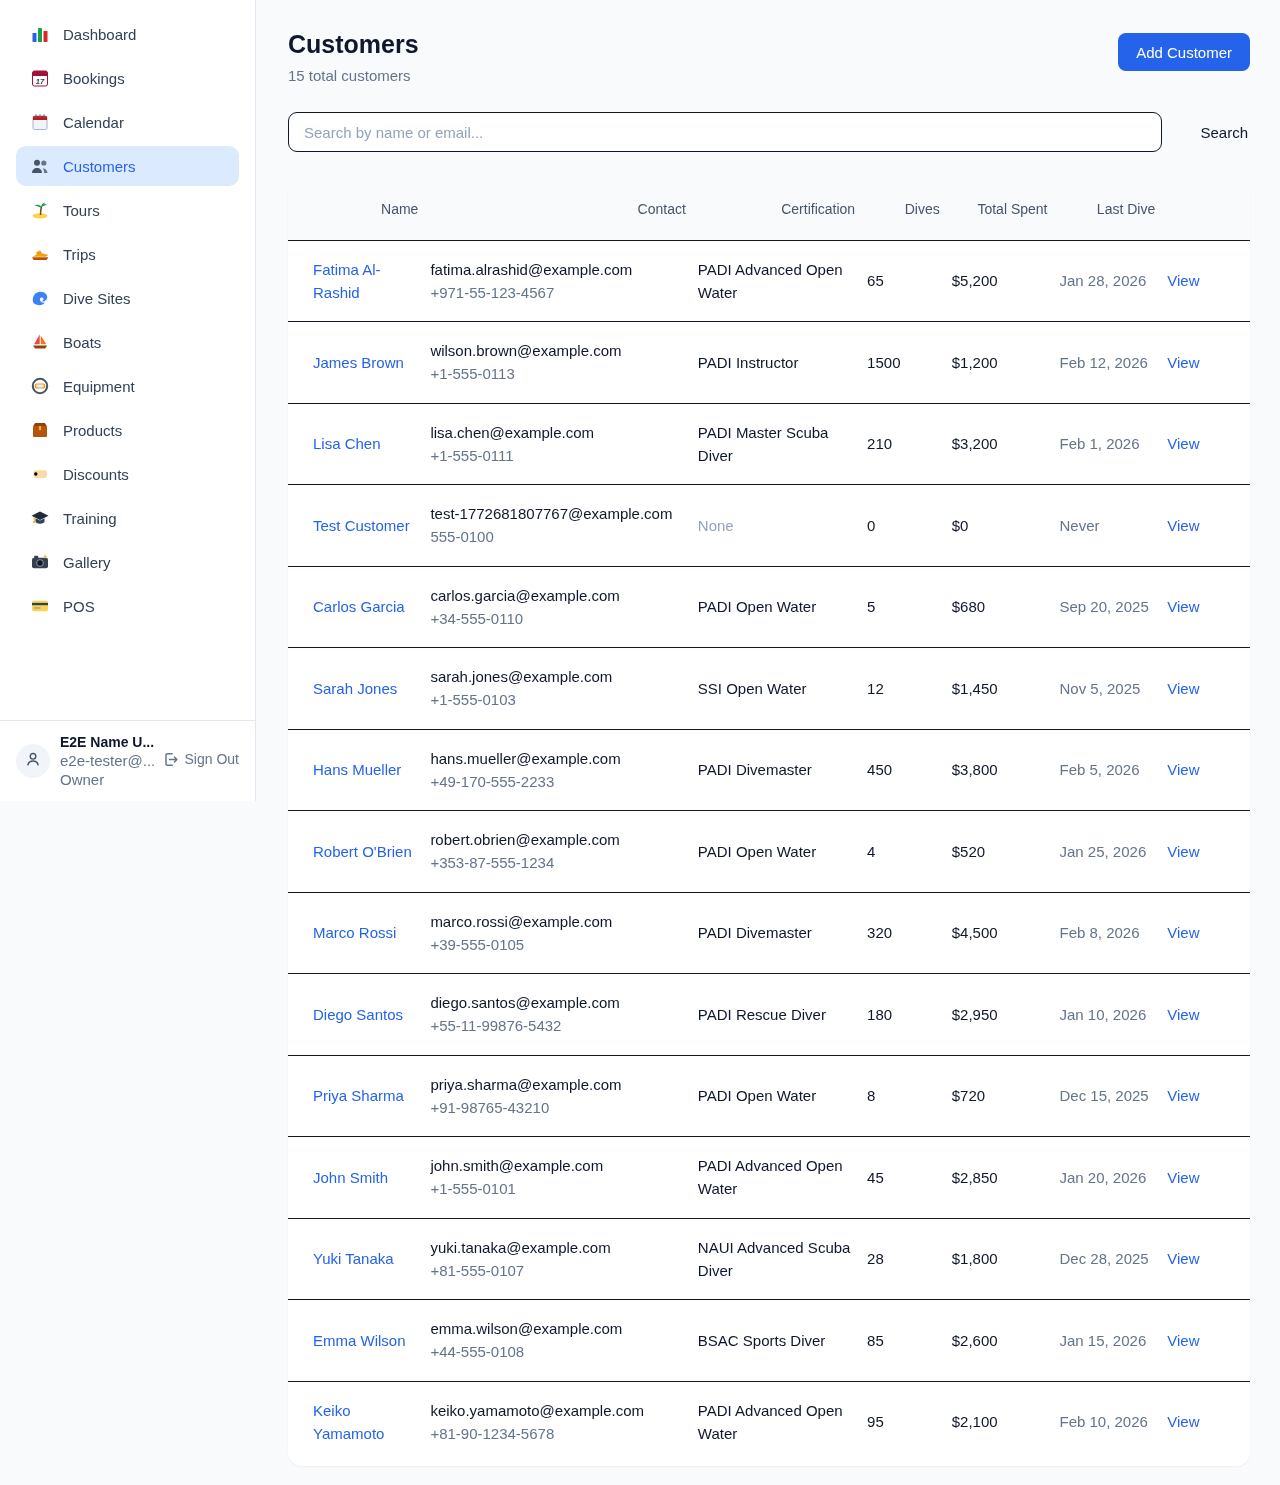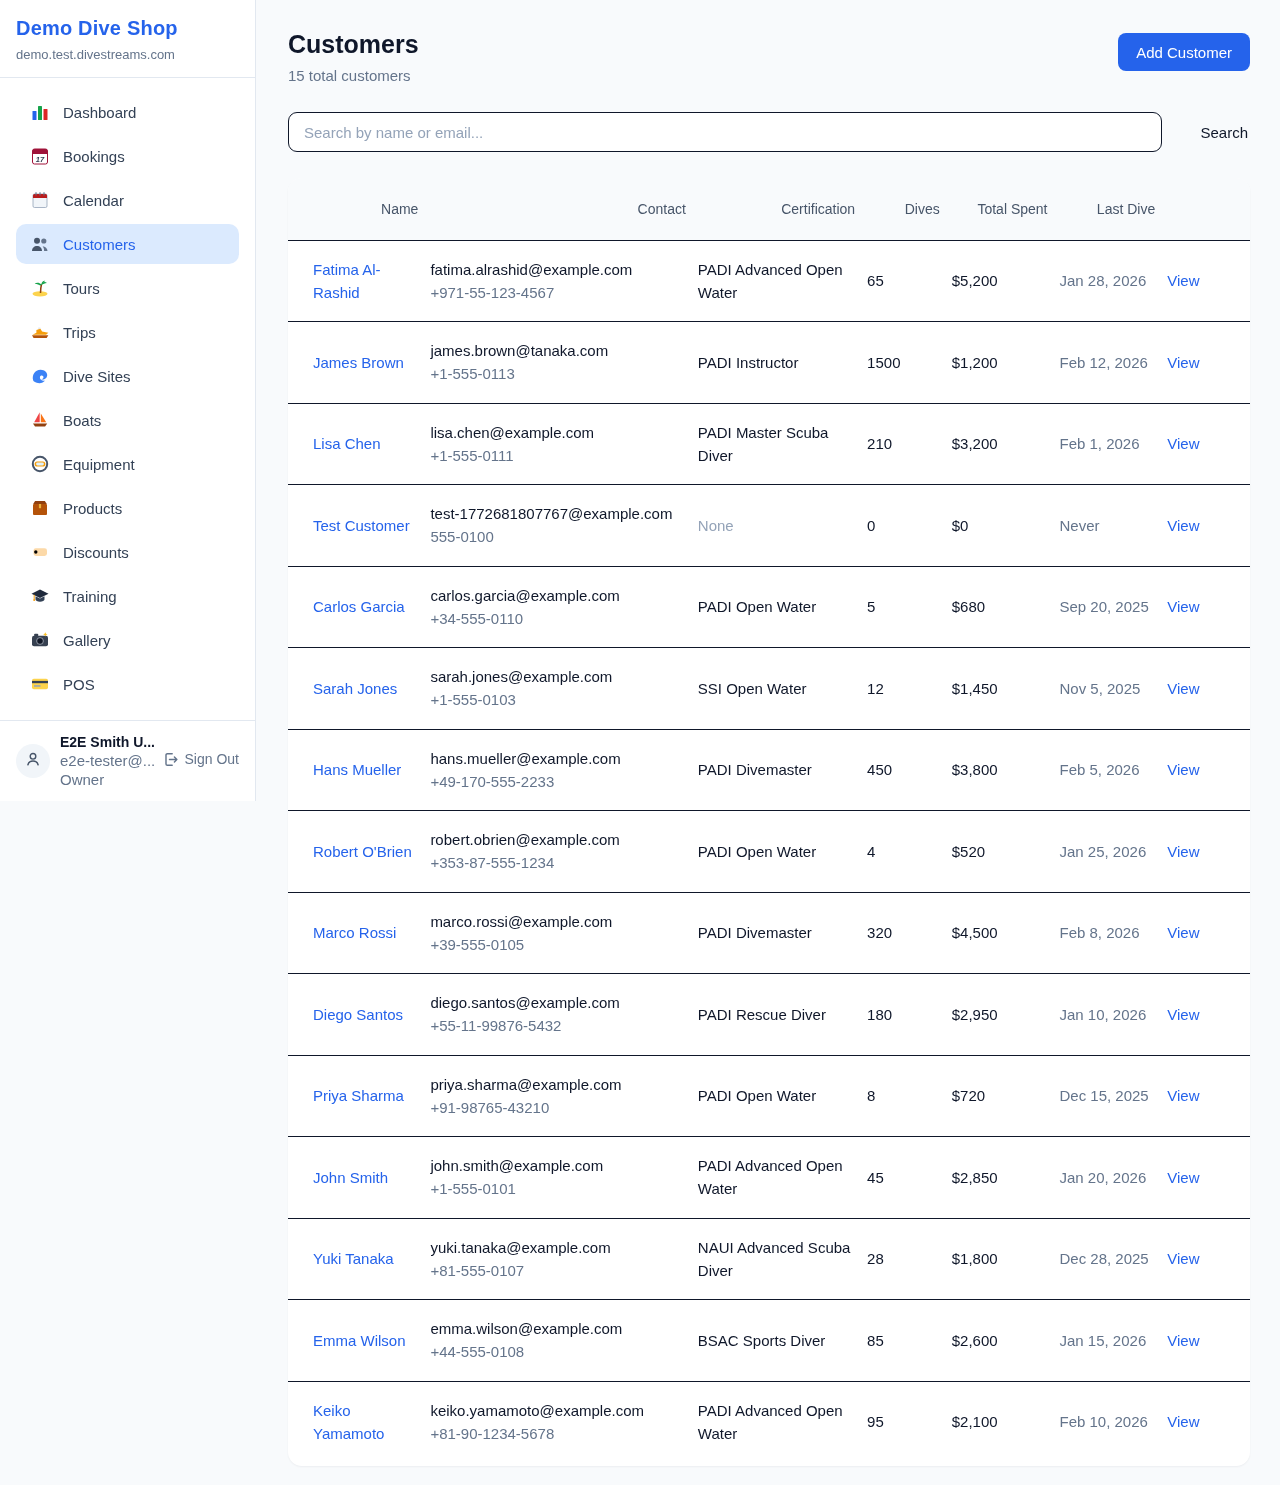--- a/index.html
+++ b/index.html
@@ -88,24 +88,20 @@
   .cert { color:#0f172a; }
   .cert.muted { color:#94a3b8; }
   .dives, .spent { color:#0f172a; }
   .last { color:#64748b; }
   .c-view a { color:#2563eb; text-decoration:none; cursor:pointer; }
 </style>
 </head>
 <body>
 
 <aside class="sidebar">
-  <div class="brand">
-    <div class="brand-title">Demo Dive Shop</div>
-    <div class="brand-domain">demo.test.divestreams.com</div>
-  </div>
   <nav class="nav">
       <div class="nav-item">
         <span class="nav-icon">
           <svg viewBox="0 0 20 20">
             <rect x="2.5" y="9" width="4" height="9" rx=".6" fill="#2563eb"></rect>
             <rect x="8" y="4" width="4" height="14" rx=".6" fill="#16a34a"></rect>
             <rect x="13.5" y="7" width="4" height="11" rx=".6" fill="#dc2626"></rect>
           </svg>
         </span>
         <span>Dashboard</span>
@@ -242,21 +238,21 @@
       </div>
     </nav>
   <div class="side-footer">
     <span class="avatar">
         <span id="avatar-icon"><svg viewBox="0 0 20 20" fill="none" stroke="#475569" stroke-width="1.4">
             <circle cx="10" cy="7.3" r="2.8"></circle>
             <path d="M4.7 16.4c.6-2.9 2.7-4.4 5.3-4.4s4.7 1.5 5.3 4.4"></path>
           </svg></span>
       </span>
     <div class="user-block">
-      <div class="user-name">E2E Smith U...</div>
+      <div class="user-name">E2E Name U...</div>
       <div class="user-email">e2e-tester@...</div>
       <div class="user-role">Owner</div>
     </div>
     <button class="signout">
       <span id="signout-icon"><svg viewBox="0 0 20 20" fill="none" stroke="#64748b" stroke-width="1.7" stroke-linecap="round" stroke-linejoin="round">
             <path d="M12 3.2H6.3c-.9 0-1.6.7-1.6 1.6v10.4c0 .9.7 1.6 1.6 1.6H12"></path>
             <path d="M8.8 10h8.7M14.6 7.1 17.5 10l-2.9 2.9"></path>
           </svg></span>
       <span>Sign Out</span>
     </button>
@@ -308,21 +304,21 @@
             </td>
             <td class="c-cert"><span class="cert">PADI Advanced Open Water</span></td>
             <td class="c-dives dives">65</td>
             <td class="c-spent spent">$5,200</td>
             <td class="c-last last">Jan 28, 2026</td>
             <td class="c-view"><a>View</a></td>
           </tr>
           <tr>
             <td class="c-name"><a>James Brown</a></td>
             <td class="c-contact">
-              <div class="email">james.brown@tanaka.com</div>
+              <div class="email">wilson.brown@example.com</div>
               <div class="phone">+1-555-0113</div>
             </td>
             <td class="c-cert"><span class="cert">PADI Instructor</span></td>
             <td class="c-dives dives">1500</td>
             <td class="c-spent spent">$1,200</td>
             <td class="c-last last">Feb 12, 2026</td>
             <td class="c-view"><a>View</a></td>
           </tr>
           <tr>
             <td class="c-name"><a>Lisa Chen</a></td>

